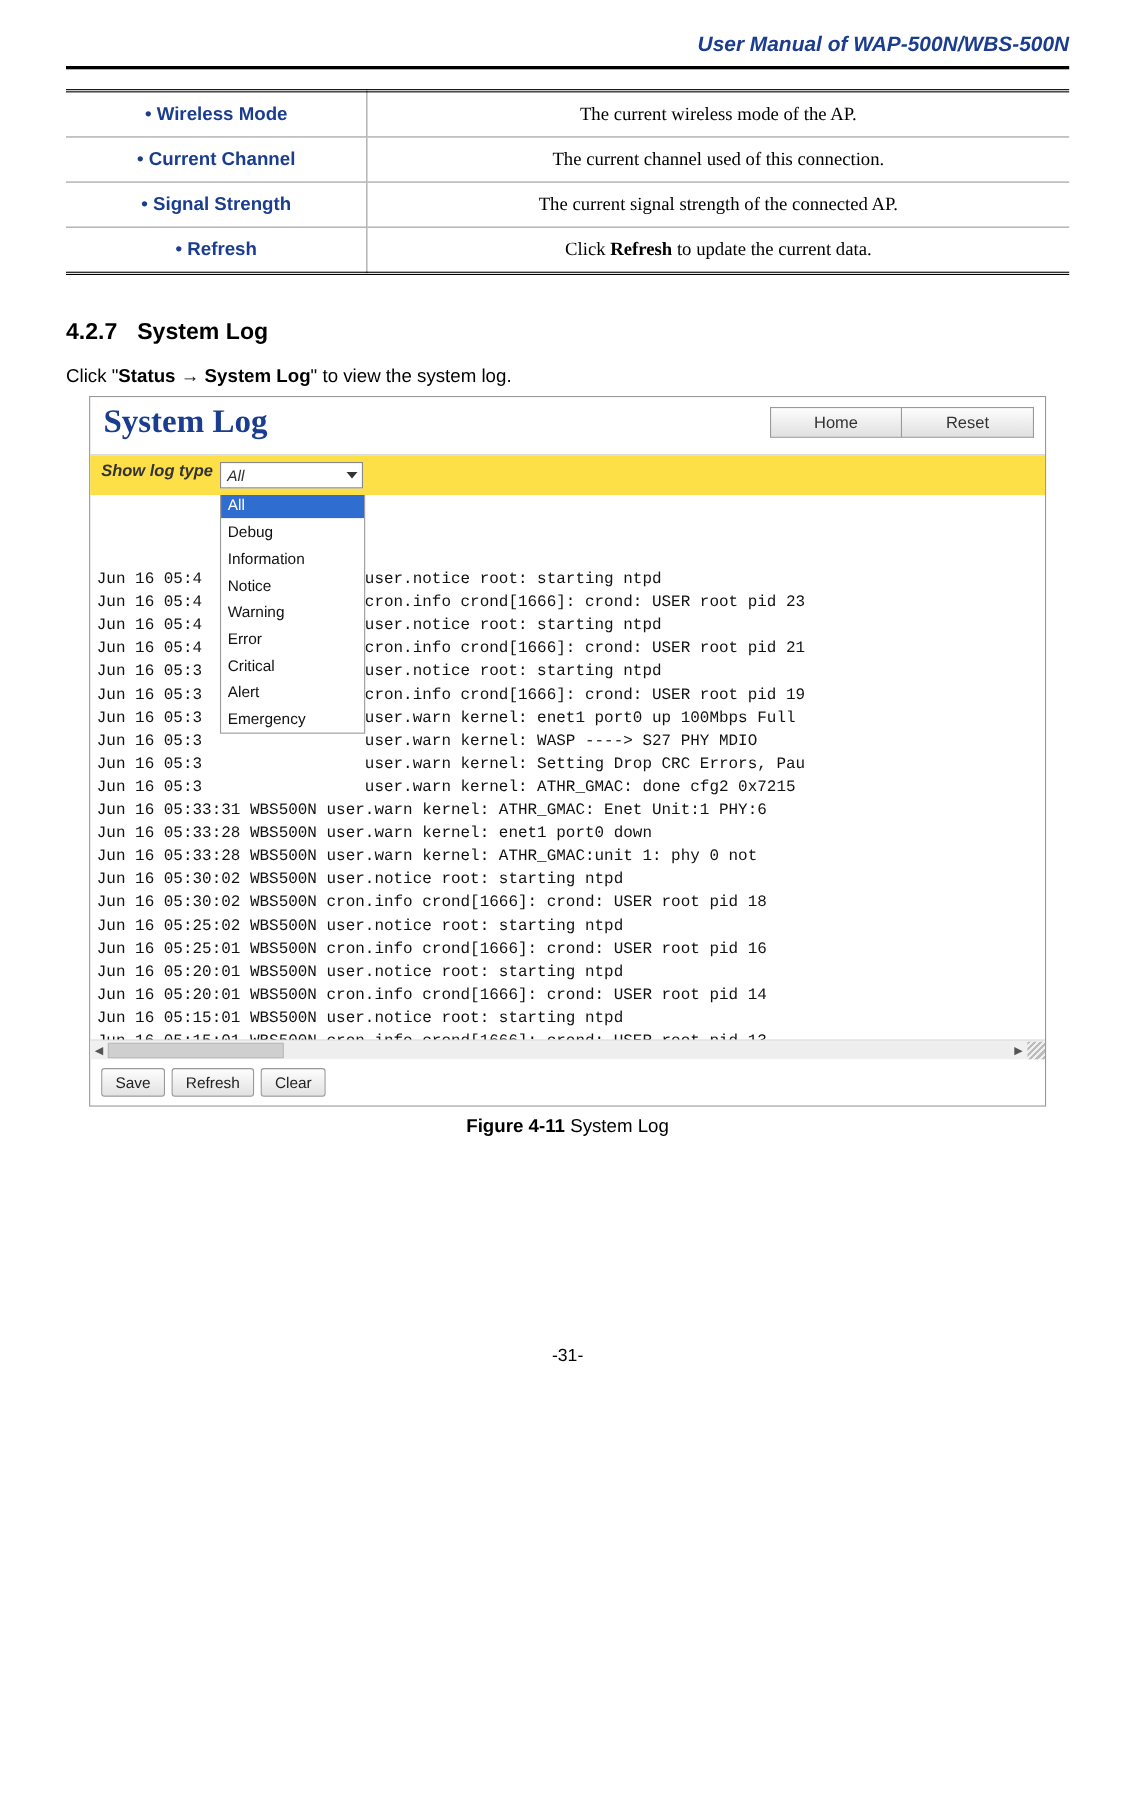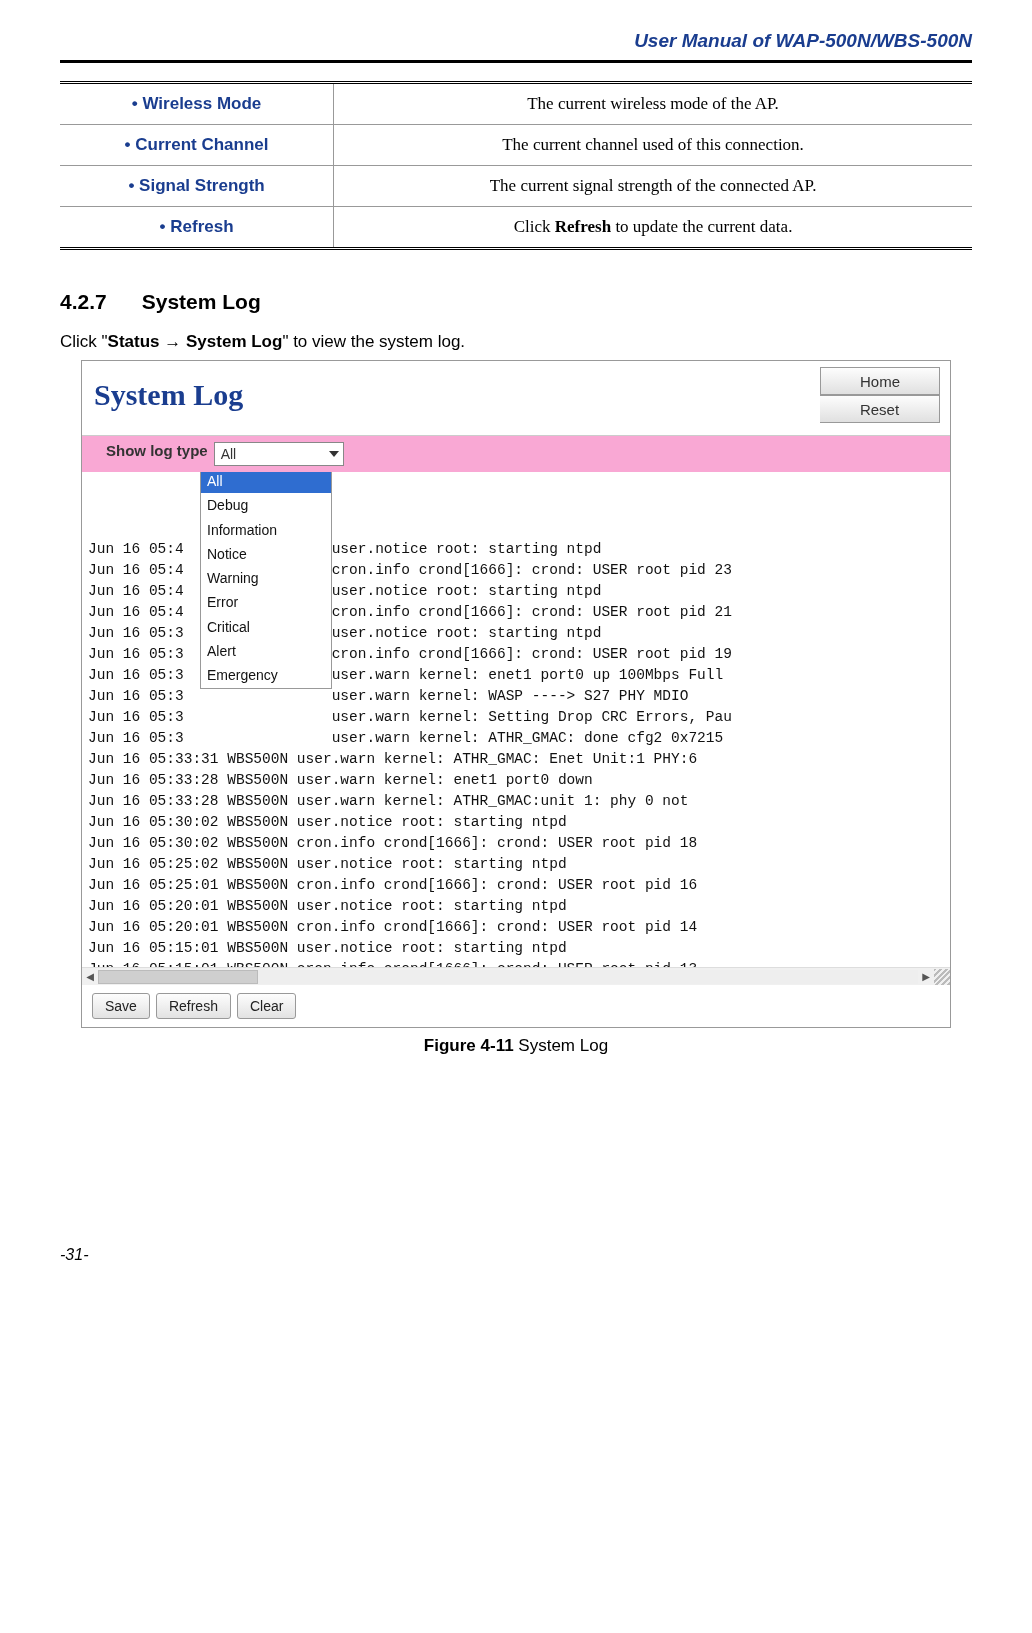--- a/index.html
+++ b/index.html
@@ -44,21 +44,21 @@
     }
     .param-label::before { content: "• "; color: #1a3d8f; }
     .param-desc { width: 70%; font-family: Liberation Serif, serif; }
     .bold { font-weight: bold; }
     .section-heading {
       font-size: 21px;
       font-weight: bold;
       margin-top: 40px;
       margin-bottom: 18px;
     }
-    .section-num { display: inline-block; margin-right: 35px; }
+    .section-num { display: inline-block; margin-right: 18px; }
     .section-instr { font-size: 17px; margin-bottom: 8px; }
     .section-instr .arrow { font-family: Arial; }
     .figure-wrap { text-align: center; margin-top: 6px; }
     .syslog-box {
       width: 870px;
       margin: 0 auto;
       border: 1px solid #999;
       background: #fff;
       text-align: left;
       padding: 0;
@@ -69,43 +69,44 @@
       justify-content: space-between;
       padding: 6px 10px 12px 12px;
       border-bottom: 1px solid #ccc;
     }
     .syslog-title {
       font-family: Georgia, 'Times New Roman', serif;
       font-size: 30px;
       font-weight: bold;
       color: #1a3d8f;
     }
-    .tb-buttons { display: flex; gap: 0; flex-direction: column; }
+    .tb-buttons { display: flex; gap: 0; }
     .tb-btn {
       width: 120px;
       height: 28px;
       background: linear-gradient(#fdfdfd, #e0e0e0);
       border: 1px solid #999;
       font-size: 15px;
       color: #333;
       display: inline-flex;
       align-items: center;
       justify-content: center;
     }
     .tb-btn + .tb-btn { border-left: none; }
     .filter-bar {
-      background: #f9a8d4;
-      padding: 6px 24px;
+      background: #fde047;
+      padding: 6px 10px;
       font-size: 15px;
       font-weight: bold;
       color: #333;
       display: flex;
       align-items: flex-start;
       gap: 6px;
       position: relative;
+      font-style: italic;
     }
     .filter-select {
       width: 130px;
       position: relative;
     }
     .select-display {
       background: #fff;
       border: 1px solid #888;
       height: 24px;
       width: 130px;
@@ -183,23 +184,23 @@
       padding: 4px 12px;
       font-size: 14px;
       color: #222;
     }
     .figure-caption {
       text-align: center;
       font-size: 17px;
       margin-top: 8px;
     }
     .pagenum {
+      text-align: center;
       font-size: 16px;
       margin-top: 190px;
-      font-style: italic;
     }
   </style>
 </head>
 <body>
 
 <div class="header-title">User  Manual  of  WAP-500N/WBS-500N</div>
 <hr class="header-rule">
 
 <table class="param-table">
   <tbody id="param-tbody">

